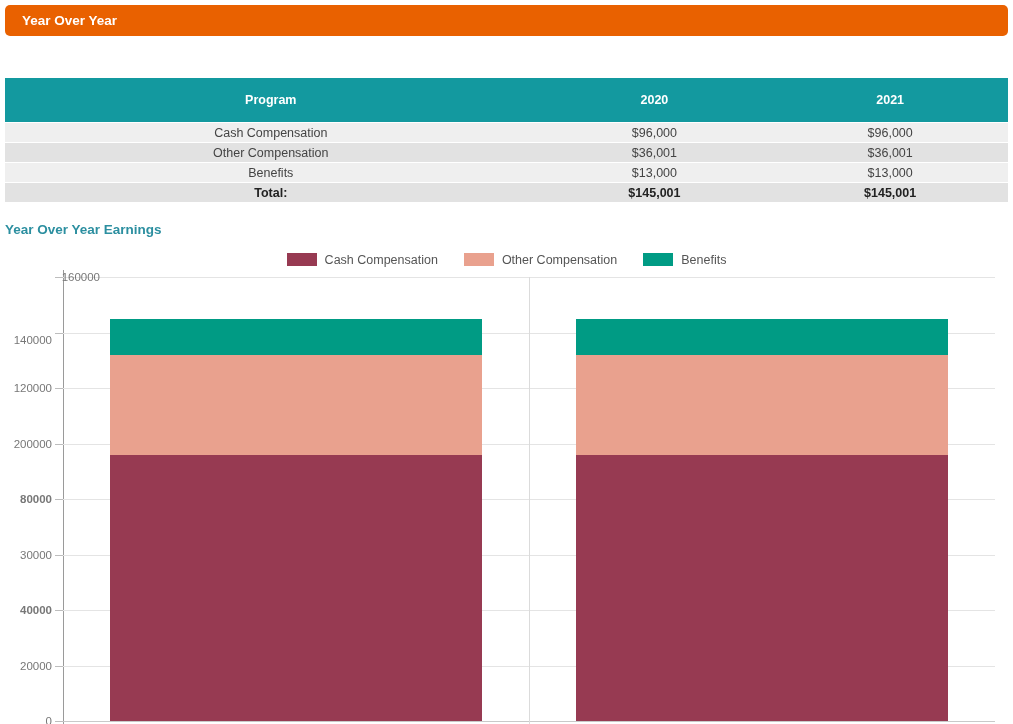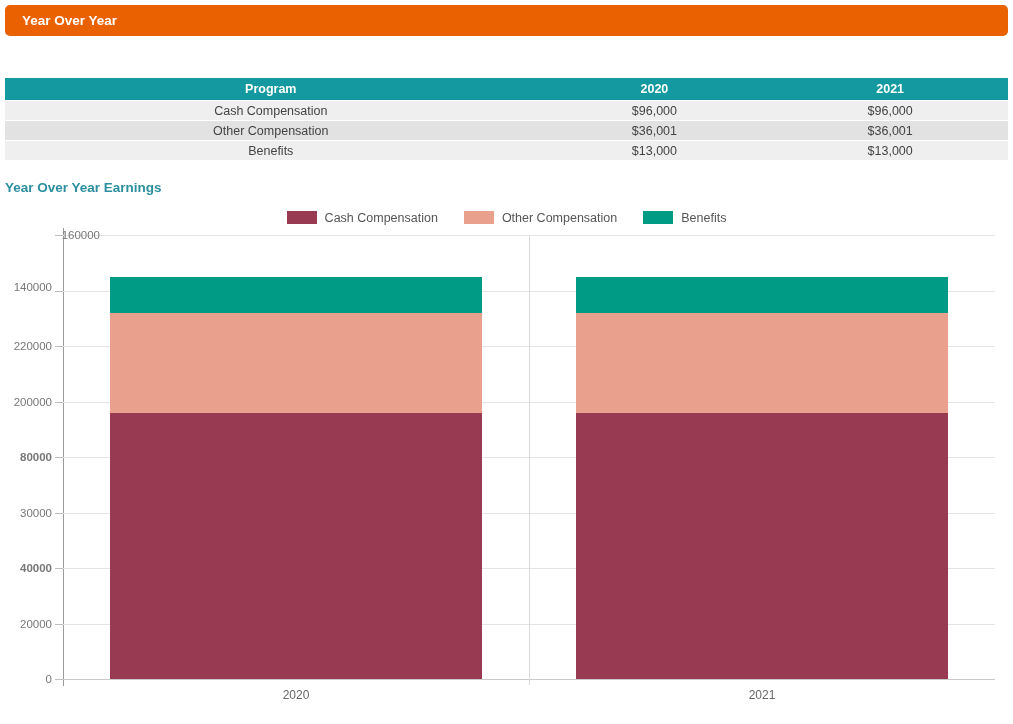--- a/index.html
+++ b/index.html
@@ -14,21 +14,21 @@
   }
 
   
   table.comp-table {
     width:calc(100% - 10px); margin:41px 5px 0 5px;
     border-collapse:separate; border-spacing:0 1px;
     font-size:12.5px; color:#444;
   }
   table.comp-table th {
     color:#fff; font-weight:bold; font-size:12.5px;
-    height:21px; text-align:center; padding:4px 4px;
+    height:21px; text-align:center; padding:15px 4px;
   }
   table.comp-table td { text-align:center; height:19px; padding:0 4px; }
   .col-program { width:53%; } .col-year { width:23.5%; }
   tr.row-light td { background:#EFEFEF; }
   tr.row-dark  td { background:#E2E2E2; }
   tr.row-total td { font-weight:bold; color:#222; }
 
   
   .section-title { margin:19px 5px 12px 5px; font-weight:bold; font-size:13.5px; }
   .legend { display:flex; justify-content:center; align-items:center; gap:26px; margin-top:15px; height:15px; }
@@ -72,20 +72,25 @@
         </tr>
         <tr class="row-dark">
           <td>Other Compensation</td>
           <td>$36,001</td>
           <td>$36,001</td>
         </tr>
         <tr class="row-light">
           <td>Benefits</td>
           <td>$13,000</td>
           <td>$13,000</td>
+        </tr>
+        <tr class="row-dark row-total">
+          <td>Total:</td>
+          <td>$145,001</td>
+          <td>$145,001</td>
         </tr>
       </tbody>
   </table>
 
   <div class="section-title" style="color: rgb(44, 143, 160);">Year Over Year Earnings</div>
 
   <div class="legend">
       <div class="legend-item">
         <span class="legend-swatch" style="background: rgb(151, 58, 82);"></span>
         <span>Cash Compensation</span>
@@ -132,20 +137,20 @@
       <div class="y-label" style="top: 388.5px;">20000</div>
       <div class="y-tick" style="top: 340px;"></div>
       <div class="y-label" style="top: 333px; font-weight: bold;">40000</div>
       <div class="y-tick" style="top: 284.5px;"></div>
       <div class="y-label" style="top: 277.5px;">30000</div>
       <div class="y-tick" style="top: 229px;"></div>
       <div class="y-label" style="top: 222px; font-weight: bold;">80000</div>
       <div class="y-tick" style="top: 173.5px;"></div>
       <div class="y-label" style="top: 166.5px;">200000</div>
       <div class="y-tick" style="top: 118px;"></div>
-      <div class="y-label" style="top: 111px;">220000</div>
+      <div class="y-label" style="top: 111px;">120000</div>
       <div class="y-tick" style="top: 62.5px;"></div>
-      <div class="y-label" style="top: 52px;">140000</div>
+      <div class="y-label" style="top: 63px;">140000</div>
       <div class="y-tick" style="top: 7px;"></div>
       <div class="y-label" style="top: 0px; margin-left: 48px;">160000</div>
     </div>
 
 </div>
 
 </body></html>

